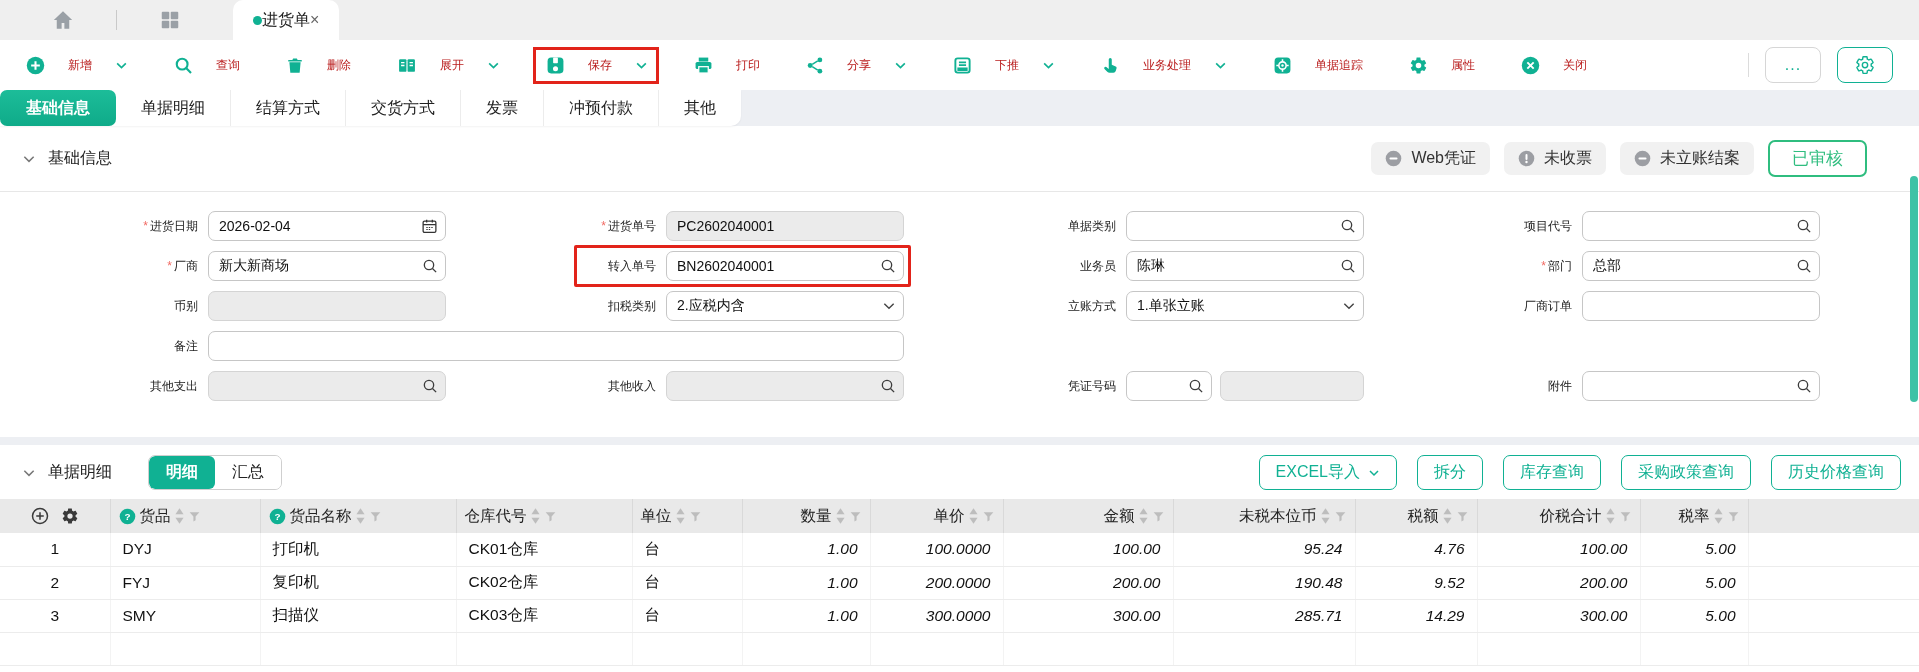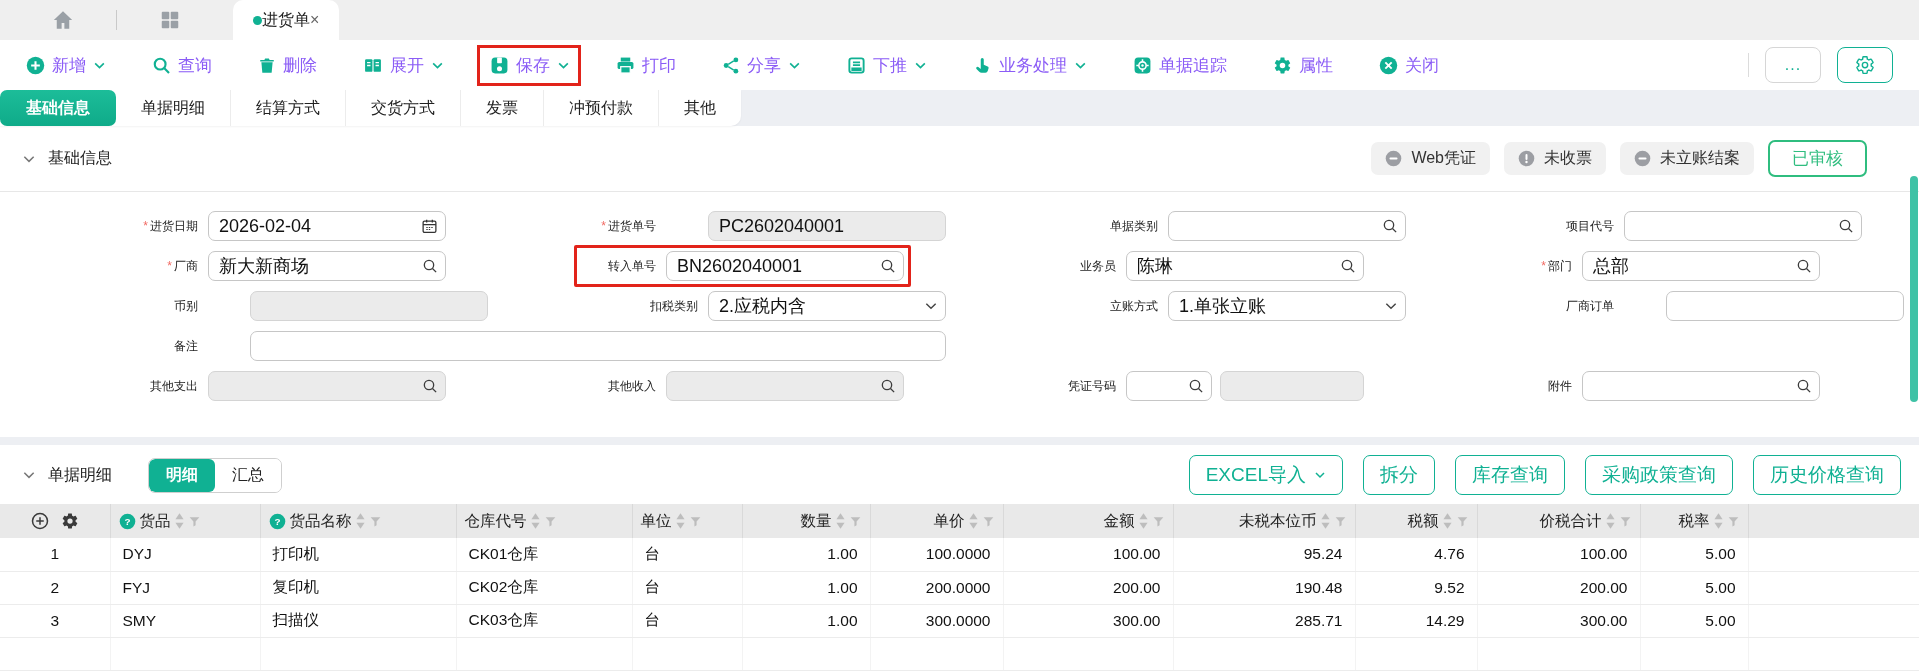--- a/index.html
+++ b/index.html
@@ -15,21 +15,21 @@
   .topbar .grid { display:flex; cursor:pointer; }
   .doc-tab {
     margin-left:52px; align-self:flex-end; height:40px; padding:0 20px;
     background:#fff; border-radius:10px 10px 0 0; display:flex; align-items:center; 
     font-size:16px; color:#222; cursor:pointer;
   }
   .doc-tab .dot { width:9px; height:9px; border-radius:50%; background:#10b193; }
   .doc-tab .tab-x { color:#666; font-size:16px; cursor:pointer; }
   
   .toolbar { height:50px; background:#fff; display:flex; align-items:center; padding:0 26px; }
-  .tb-item { display:flex; align-items:center; gap:7px; font-size:17px; color:#8b5cf6;
+  .tb-item { display:flex; align-items:center; gap:23px; font-size:12px; color:#b91c1c;
              margin-right:46px; cursor:pointer; white-space:nowrap; }
   .tb-item svg { flex:0 0 auto; }
   .tb-item.save { position:relative; }
   .tb-item.save::after { content:""; position:absolute; top:-9px; bottom:-9px; left:-13px; right:-11px;
              border:3px solid #e2231a; pointer-events:none; }
   .toolbar-right { margin-left:auto; display:flex; align-items:center; gap:16px; }
   .toolbar-right .vdiv { width:1px; height:24px; background:#dcdcdc; }
   .btn-sm { width:56px; height:36px; border-radius:8px; background:#fff; display:flex;
             align-items:center; justify-content:center; font-size:16px; cursor:pointer; }
   .btn-more { border:1px solid #d6d6d6; color:#10b193; letter-spacing:1px; }
@@ -59,50 +59,50 @@
            font-size:17px; background:#fff; }
   
   .form { padding-top:18px; }
   .frow { display:flex; align-items:center; margin-bottom:8px; height:32px; }
   .pair { display:flex; align-items:center; position:relative; }
   .flabel { text-align:right; padding-right:10px; font-size:12px; color:#222; white-space:nowrap; }
   .w1 { width:208px; } .w2 { width:220px; } .w3 { width:222px; } .w4 { width:218px; }
   .req { color:#f16a63; margin-right:2px; }
   .field { position:relative; width:238px; height:30px; border:1px solid #c6c6c6; border-radius:7px;
            background:#fff; display:flex; align-items:center; padding:0 30px 0 10px;
-           font-size:18px; color:#111; cursor:text; }
-  .field.plain { padding-right:10px;margin-left:42px; }
+           font-size:14px; color:#111; cursor:text; }
+  .field.plain { padding-right:10px; }
   .field.readonly { background:#ebebeb; border-color:#d4d4d4; }
   .field .ficon { position:absolute; right:7px; top:50%; transform:translateY(-50%); display:flex; cursor:pointer; }
   .field.small { width:86px; }
   .field.vgray { width:144px; margin-left:8px; padding-right:10px; }
   .field.remark { width:696px; padding-right:10px; }
   .pair.redbox::after { content:""; position:absolute; left:128px; right:-7px; top:-6px; bottom:-6px;
            border:3px solid #e2231a; border-radius:2px; pointer-events:none; }
   
   .detail-header { display:flex; align-items:center; padding:10px 18px 9px 22px; }
   .seg { display:flex; border:1px solid #cfcfcf; border-radius:7px; overflow:hidden; margin-left:36px; }
   .seg-btn { padding:6px 17px; font-size:16px; cursor:pointer; background:#fff; color:#222; }
   .seg-btn.on { background:#10b193; color:#fff; border-radius:6px; font-weight:bold; }
   .detail-buttons { margin-left:auto; display:flex; align-items:center; gap:20px; }
   .gbtn { border:1px solid #10b193; color:#10b193; background:#fff; border-radius:7px;
-          padding:6px 16px; font-size:19px; display:flex; align-items:center; gap:8px;
+          padding:6px 16px; font-size:16px; display:flex; align-items:center; gap:8px;
           cursor:pointer; white-space:nowrap; }
   
   table { border-collapse:collapse; table-layout:fixed; width:1919px; font-size:15.5px; }
   th { background:#e9e9e9; height:34px; font-weight:normal; color:#222; border-right:1px solid #d9d9d9;
        padding:0 8px; }
   th:last-child { border-right:none; }
   .hcell { display:flex; align-items:center; gap:4px; }
   .hcell.num { justify-content:flex-end; }
   .hcell.center { justify-content:center; gap:12px; }
   td { height:33px; border-bottom:1px solid #ececec; border-right:1px solid #f3f3f3; padding:0 12px;
        color:#111; overflow:hidden; white-space:nowrap; }
   td:last-child { border-right:none; }
-  td.num { text-align:right; }
+  td.num { text-align:right;font-style:italic; }
   td.center { text-align:center; }
   .sorticons { display:inline-flex; flex-direction:column; line-height:0; gap:2px; cursor:pointer; }
   
   .scrollthumb { position:absolute; right:1px; top:176px; width:8px; height:226px;
        background:#3fc2a6; border-radius:4px; cursor:grab; }
 </style>
 </head>
 <body>
 
 <div class="app">

